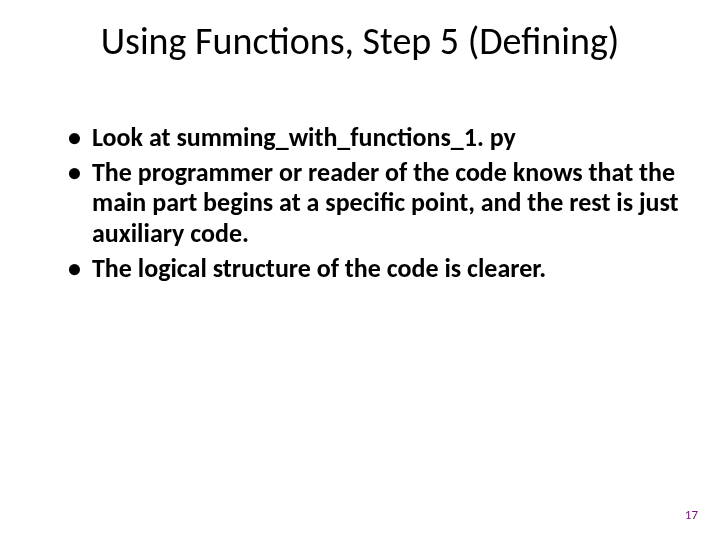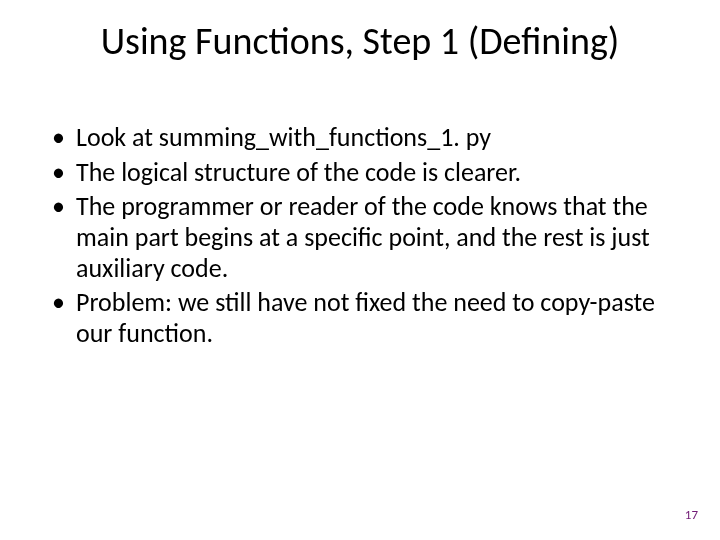--- a/index.html
+++ b/index.html
@@ -24,24 +24,25 @@
     left: 0;
     width: 720px;
     text-align: center;
     font-size: 38px;
     font-weight: 400;
     letter-spacing: 0px;
   }
   .body {
     position: absolute;
     top: 122px;
-    left: 50px;
+    left: 66px;
     width: 620px;
     font-size: 26px;
     line-height: 1.18;
+    font-weight: bold;
   }
   .body ul {
     list-style: none;
     margin: 0;
     padding: 0;
   }
   .body li {
     position: relative;
     padding-left: 26px;
     margin: 0 0 4px 0;
@@ -60,26 +61,25 @@
     bottom: 18px;
     font-size: 13px;
     color: #701a75;
   }
 </style>
 </head>
 <body>
 
 <div class="slide">
 
-  <div class="title">Using Functions, Step 1 (Defining)</div>
+  <div class="title">Using Functions, Step 5 (Defining)</div>
 
   <div class="body">
     <ul>
       <li>Look at summing_with_functions_1. py</li>
+      <li>The programmer or reader of the code knows that the main part begins at a specific point, and the rest is just auxiliary code.</li>
       <li>The logical structure of the code is clearer.</li>
-      <li>The programmer or reader of the code knows that the main part begins at a specific point, and the rest is just auxiliary code.</li>
-      <li>Problem: we still have not fixed the need to copy-paste our function.</li>
     </ul>
   </div>
 
   <div class="pagenum">17</div>
 
 </div>
 
 </body></html>

